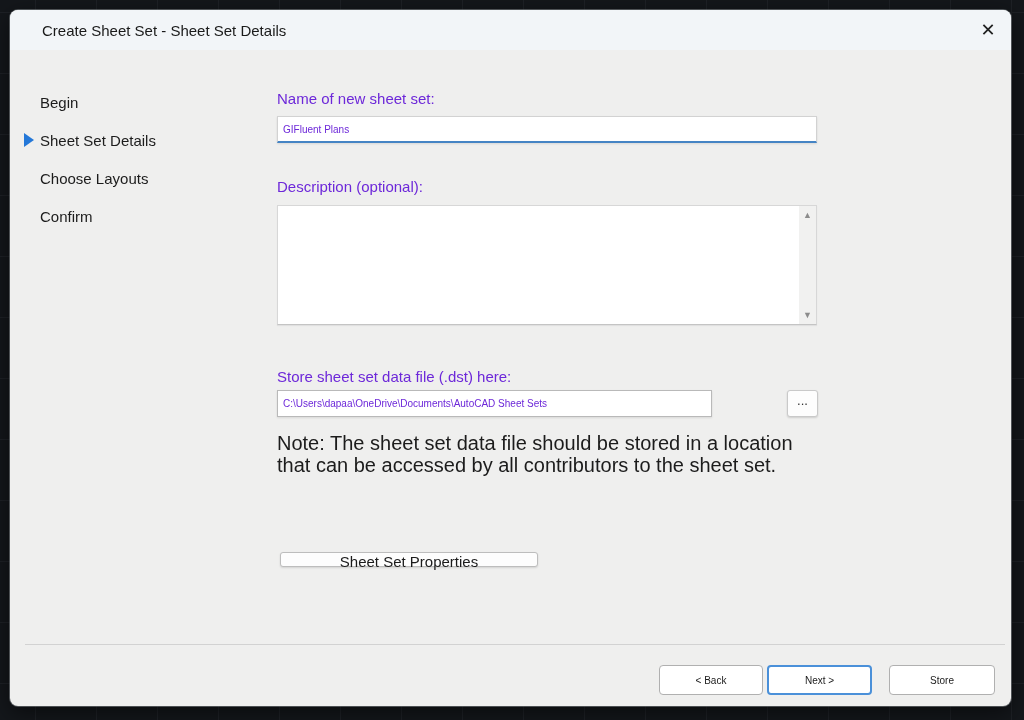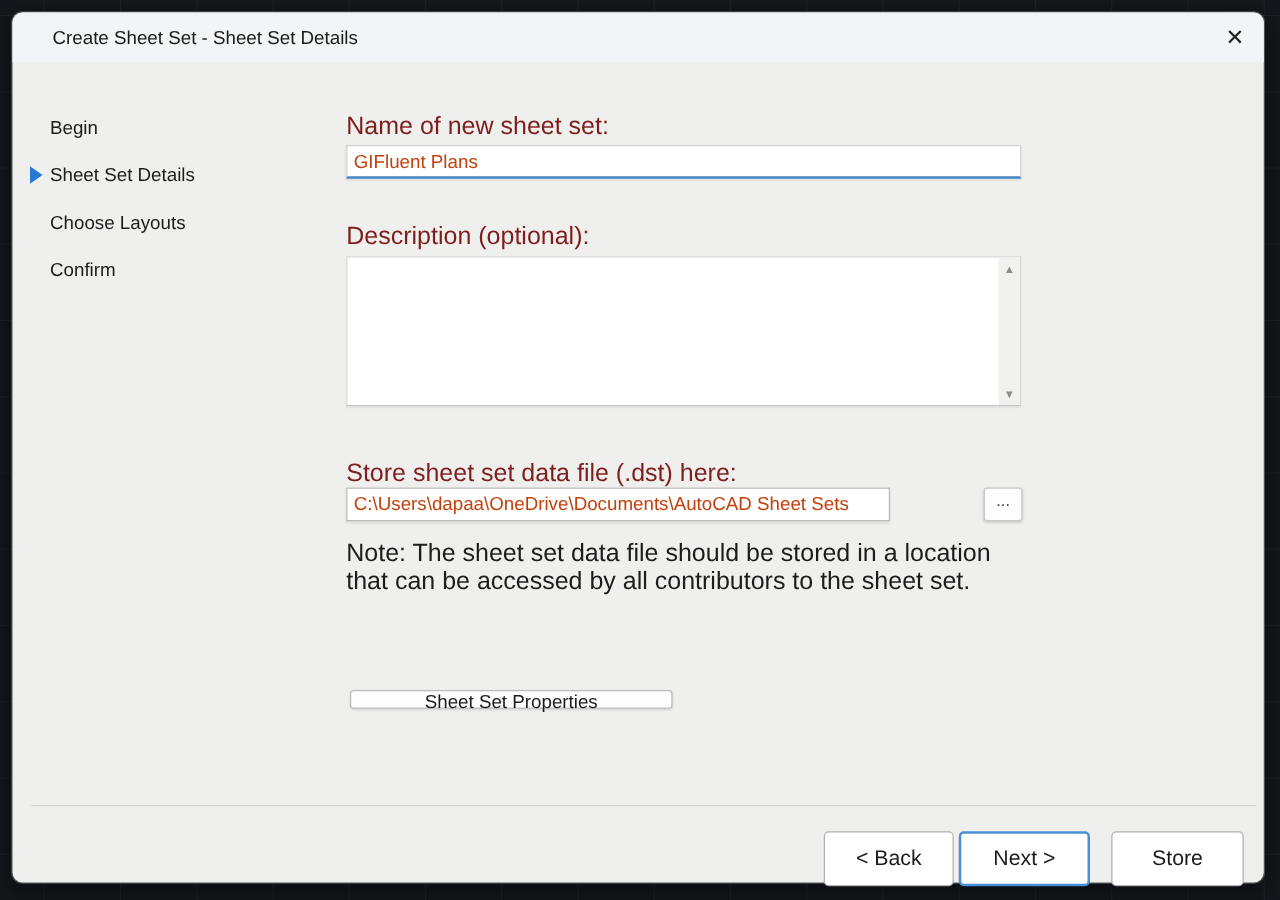--- a/index.html
+++ b/index.html
@@ -39,25 +39,25 @@
   .step { height:38px; display:flex; align-items:center; }
   .step-marker { width:16px; display:flex; align-items:center; }
   .tri-right {
     width:0; height:0;
     border-left:10px solid #2478d8;
     border-top:7px solid transparent;
     border-bottom:7px solid transparent;
   }
   .step-label { font-size:15px; color:#1c1c1c; }
 
-  label.fld { position:absolute; font-size:20px; color:#7f1d1d; }
+  label.fld { position:absolute; font-size:15px; color:#6d28d9; }
 
   .txt-input {
     position:absolute; height:27px; background:#ffffff;
-    font-family:"Liberation Sans", sans-serif; font-size:15px; color:#c2410c;
+    font-family:"Liberation Sans", sans-serif; font-size:10px; color:#6d28d9;
     padding:0 5px; outline:none;
     box-shadow:0 1px 2px rgba(0,0,0,0.10);
   }
   .name-input {
     left:267px; top:106px; width:540px;
     border:1px solid #d2d2d2; border-bottom:2px solid #4584c4;
   }
   .path-input {
     left:267px; top:380px; width:435px;
     border:1px solid #b9b9b9;
@@ -95,23 +95,23 @@
     font-family:"Liberation Sans", sans-serif; font-size:15px; color:#1b1b1b;
     box-shadow:0 1px 2px rgba(0,0,0,0.12); cursor:default;
   }
 
   .separator { position:absolute; left:15px; right:6px; top:634px; height:1px; background:#d2d2d2; }
 
   .footer {
     position:absolute; top:655px; right:16px; display:flex; align-items:center;
   }
   .wiz-btn {
-    height:44px; min-width:104px; padding:0 10px;
+    height:30px; min-width:104px; padding:0 10px;
     background:#ffffff; border:1px solid #b0b0b0; border-radius:4px;
-    font-family:"Liberation Sans", sans-serif; font-size:17px; color:#1b1b1b;
+    font-family:"Liberation Sans", sans-serif; font-size:10px; color:#1b1b1b;
     cursor:default;
   }
   .btn-back { margin-right:4px; }
   .btn-next { margin-right:17px; border:2px solid #4a90d9; min-width:105px; }
   .btn-cancel { min-width:106px; }
 </style>
 </head>
 <body>
 
 <div class="dialog">

